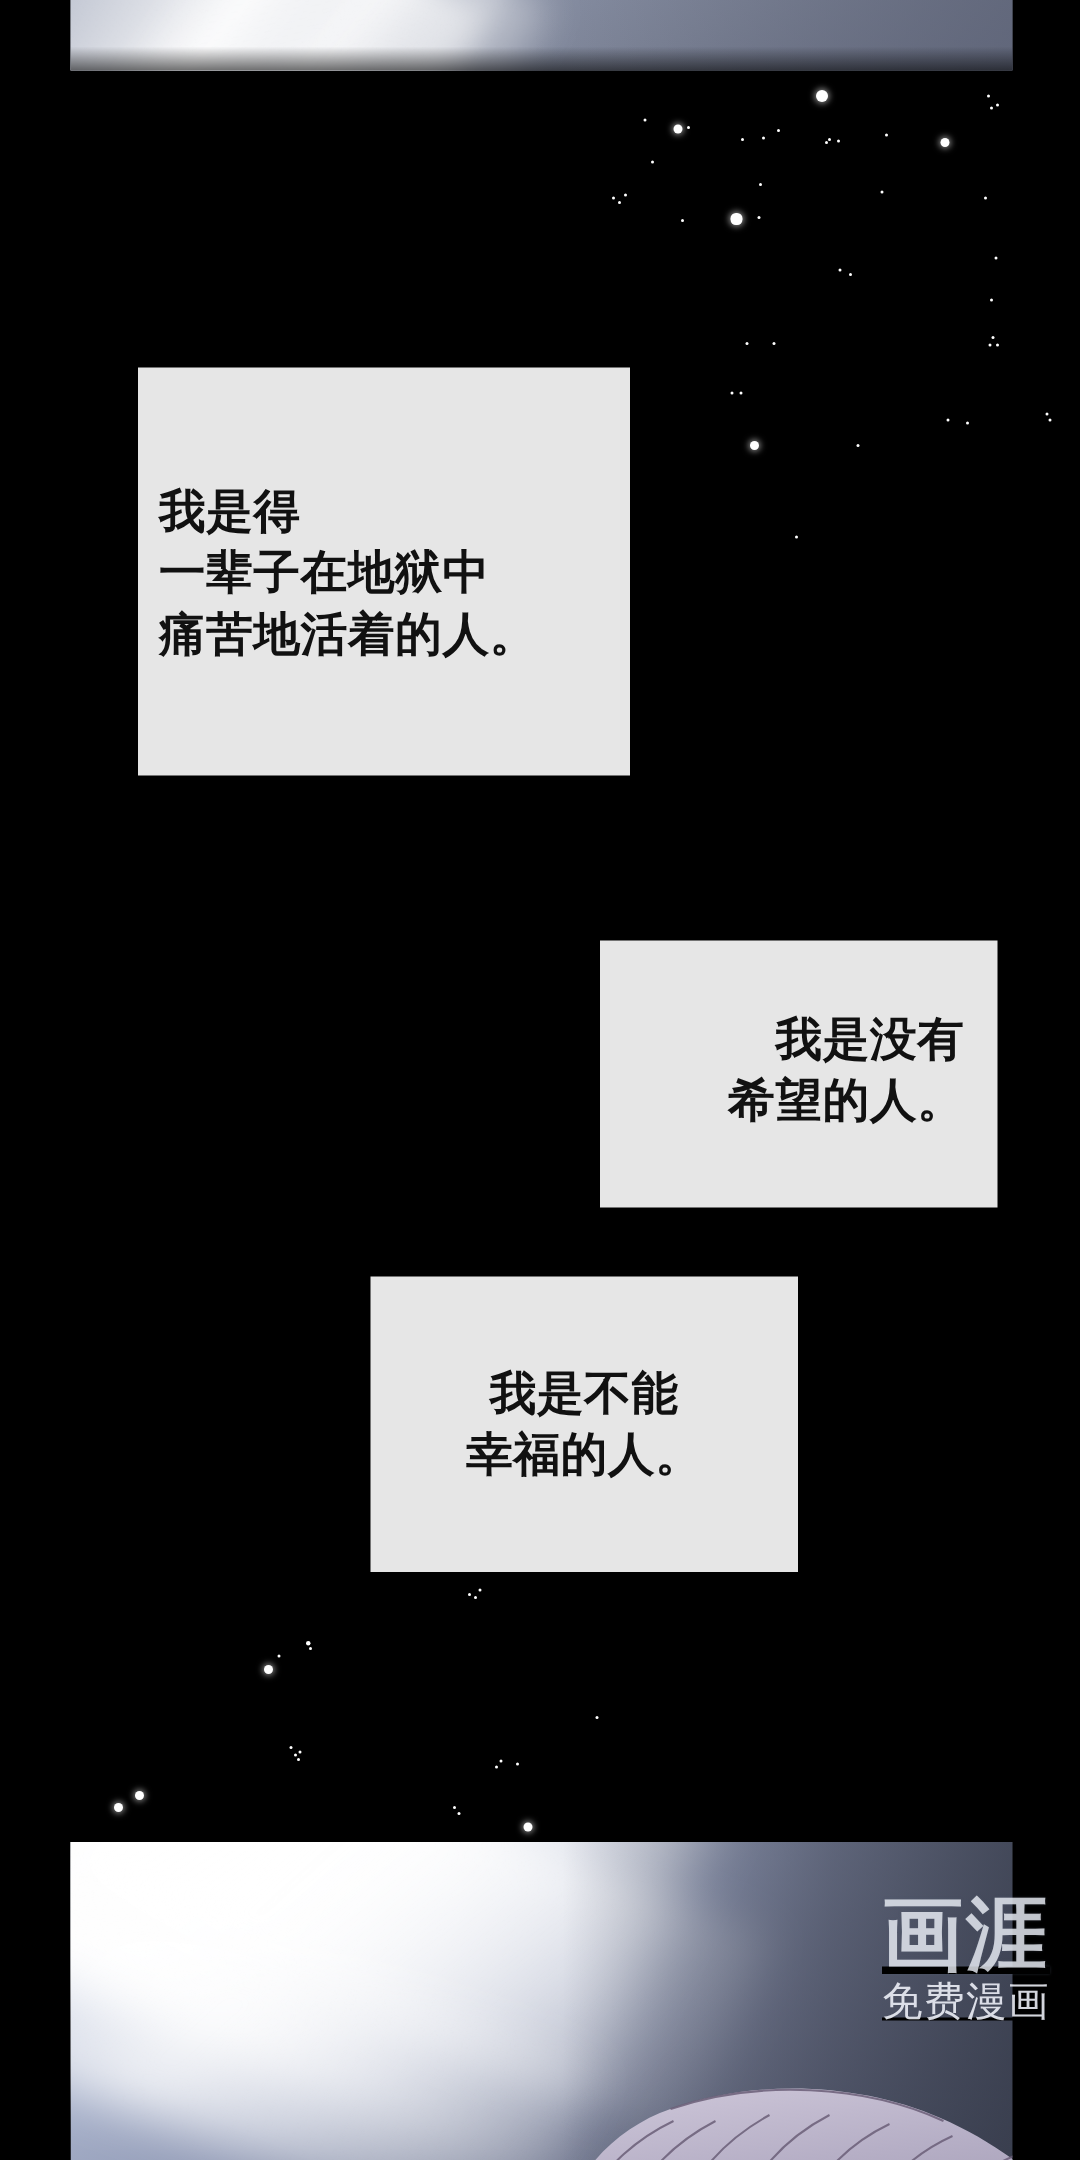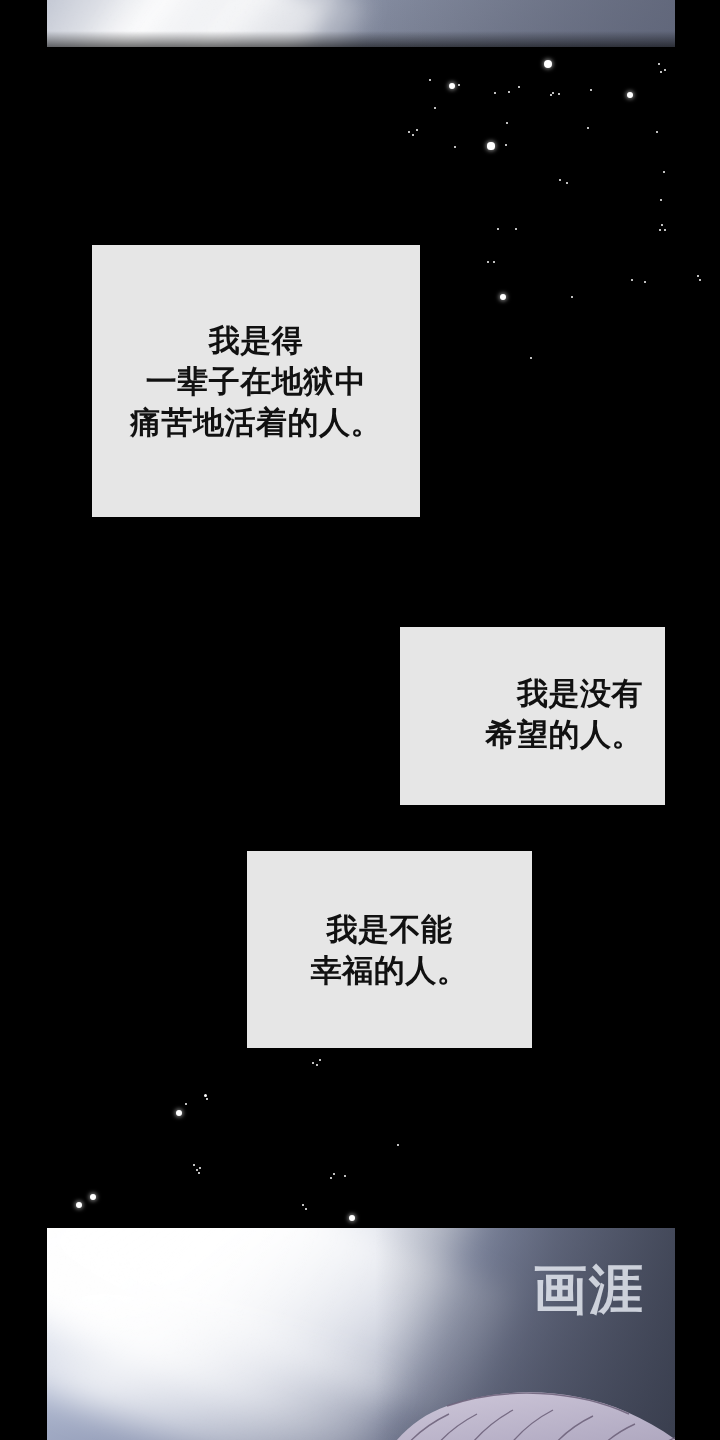--- a/index.html
+++ b/index.html
@@ -138,26 +138,27 @@
     left: 280px;
     top: 100px;
     width: 420px;
     height: 200px;
   }
   .panel-bottom .hair svg { display: block; }
 
   
   .watermark {
     position: absolute;
-    right: 36px;
+    right: 20px;
     top: 1262px;
     width: 190px;
-    text-align: center;
+    text-align: right;
     pointer-events: none;
     user-select: none;
+    text-decoration: underline;
   }
   .watermark .wm-main {
     font-family: "DejaVu Sans", "Liberation Sans", sans-serif;
     font-size: 54px;
     font-weight: 700;
     line-height: 1.02;
     letter-spacing: 2px;
     color: rgba(236,240,248,0.80);
     text-shadow: 0 0 2px rgba(90,98,118,0.35);
   }
@@ -187,21 +188,21 @@
     font-size: 31px;
     line-height: 41px;
     white-space: pre-line;
     letter-spacing: 0.5px;
   }
 
   #textbox-1 {
     left: 92px;  top: 245px;  width: 328px; height: 272px;
     padding: 0 14px;
   }
-  #textbox-1 .tb-text { text-align: center; font-family: Liberation Serif, serif; }
+  #textbox-1 .tb-text { text-align: left; font-family: Liberation Serif, serif; }
 
   #textbox-2 {
     left: 400px; top: 627px;  width: 265px; height: 178px;
     padding: 0 22px 0 14px;
   }
   #textbox-2 .tb-text { text-align: right; font-family: Liberation Mono, monospace; }
 
   #textbox-3 {
     left: 247px; top: 851px;  width: 285px; height: 197px;
     padding: 0 14px;
@@ -316,20 +317,21 @@
           <path d="M330 200 C336 166 362 136 394 124"></path>
           <path d="M376 200 C386 172 404 154 420 146"></path>
           <path d="M120 78 C178 58 250 62 302 86"></path>
         </g>
       </svg>
     </div>
   </div>
 
   <div class="watermark">
     <div class="wm-main">画涯</div>
+    <div class="wm-sub">免费漫画</div>
   </div>
 
   <div class="textbox" id="textbox-1">
     <div class="tb-text">我是得
 一辈子在地狱中
 痛苦地活着的人。</div>
   </div>
 
   <div class="textbox" id="textbox-2">
     <div class="tb-text">我是没有

